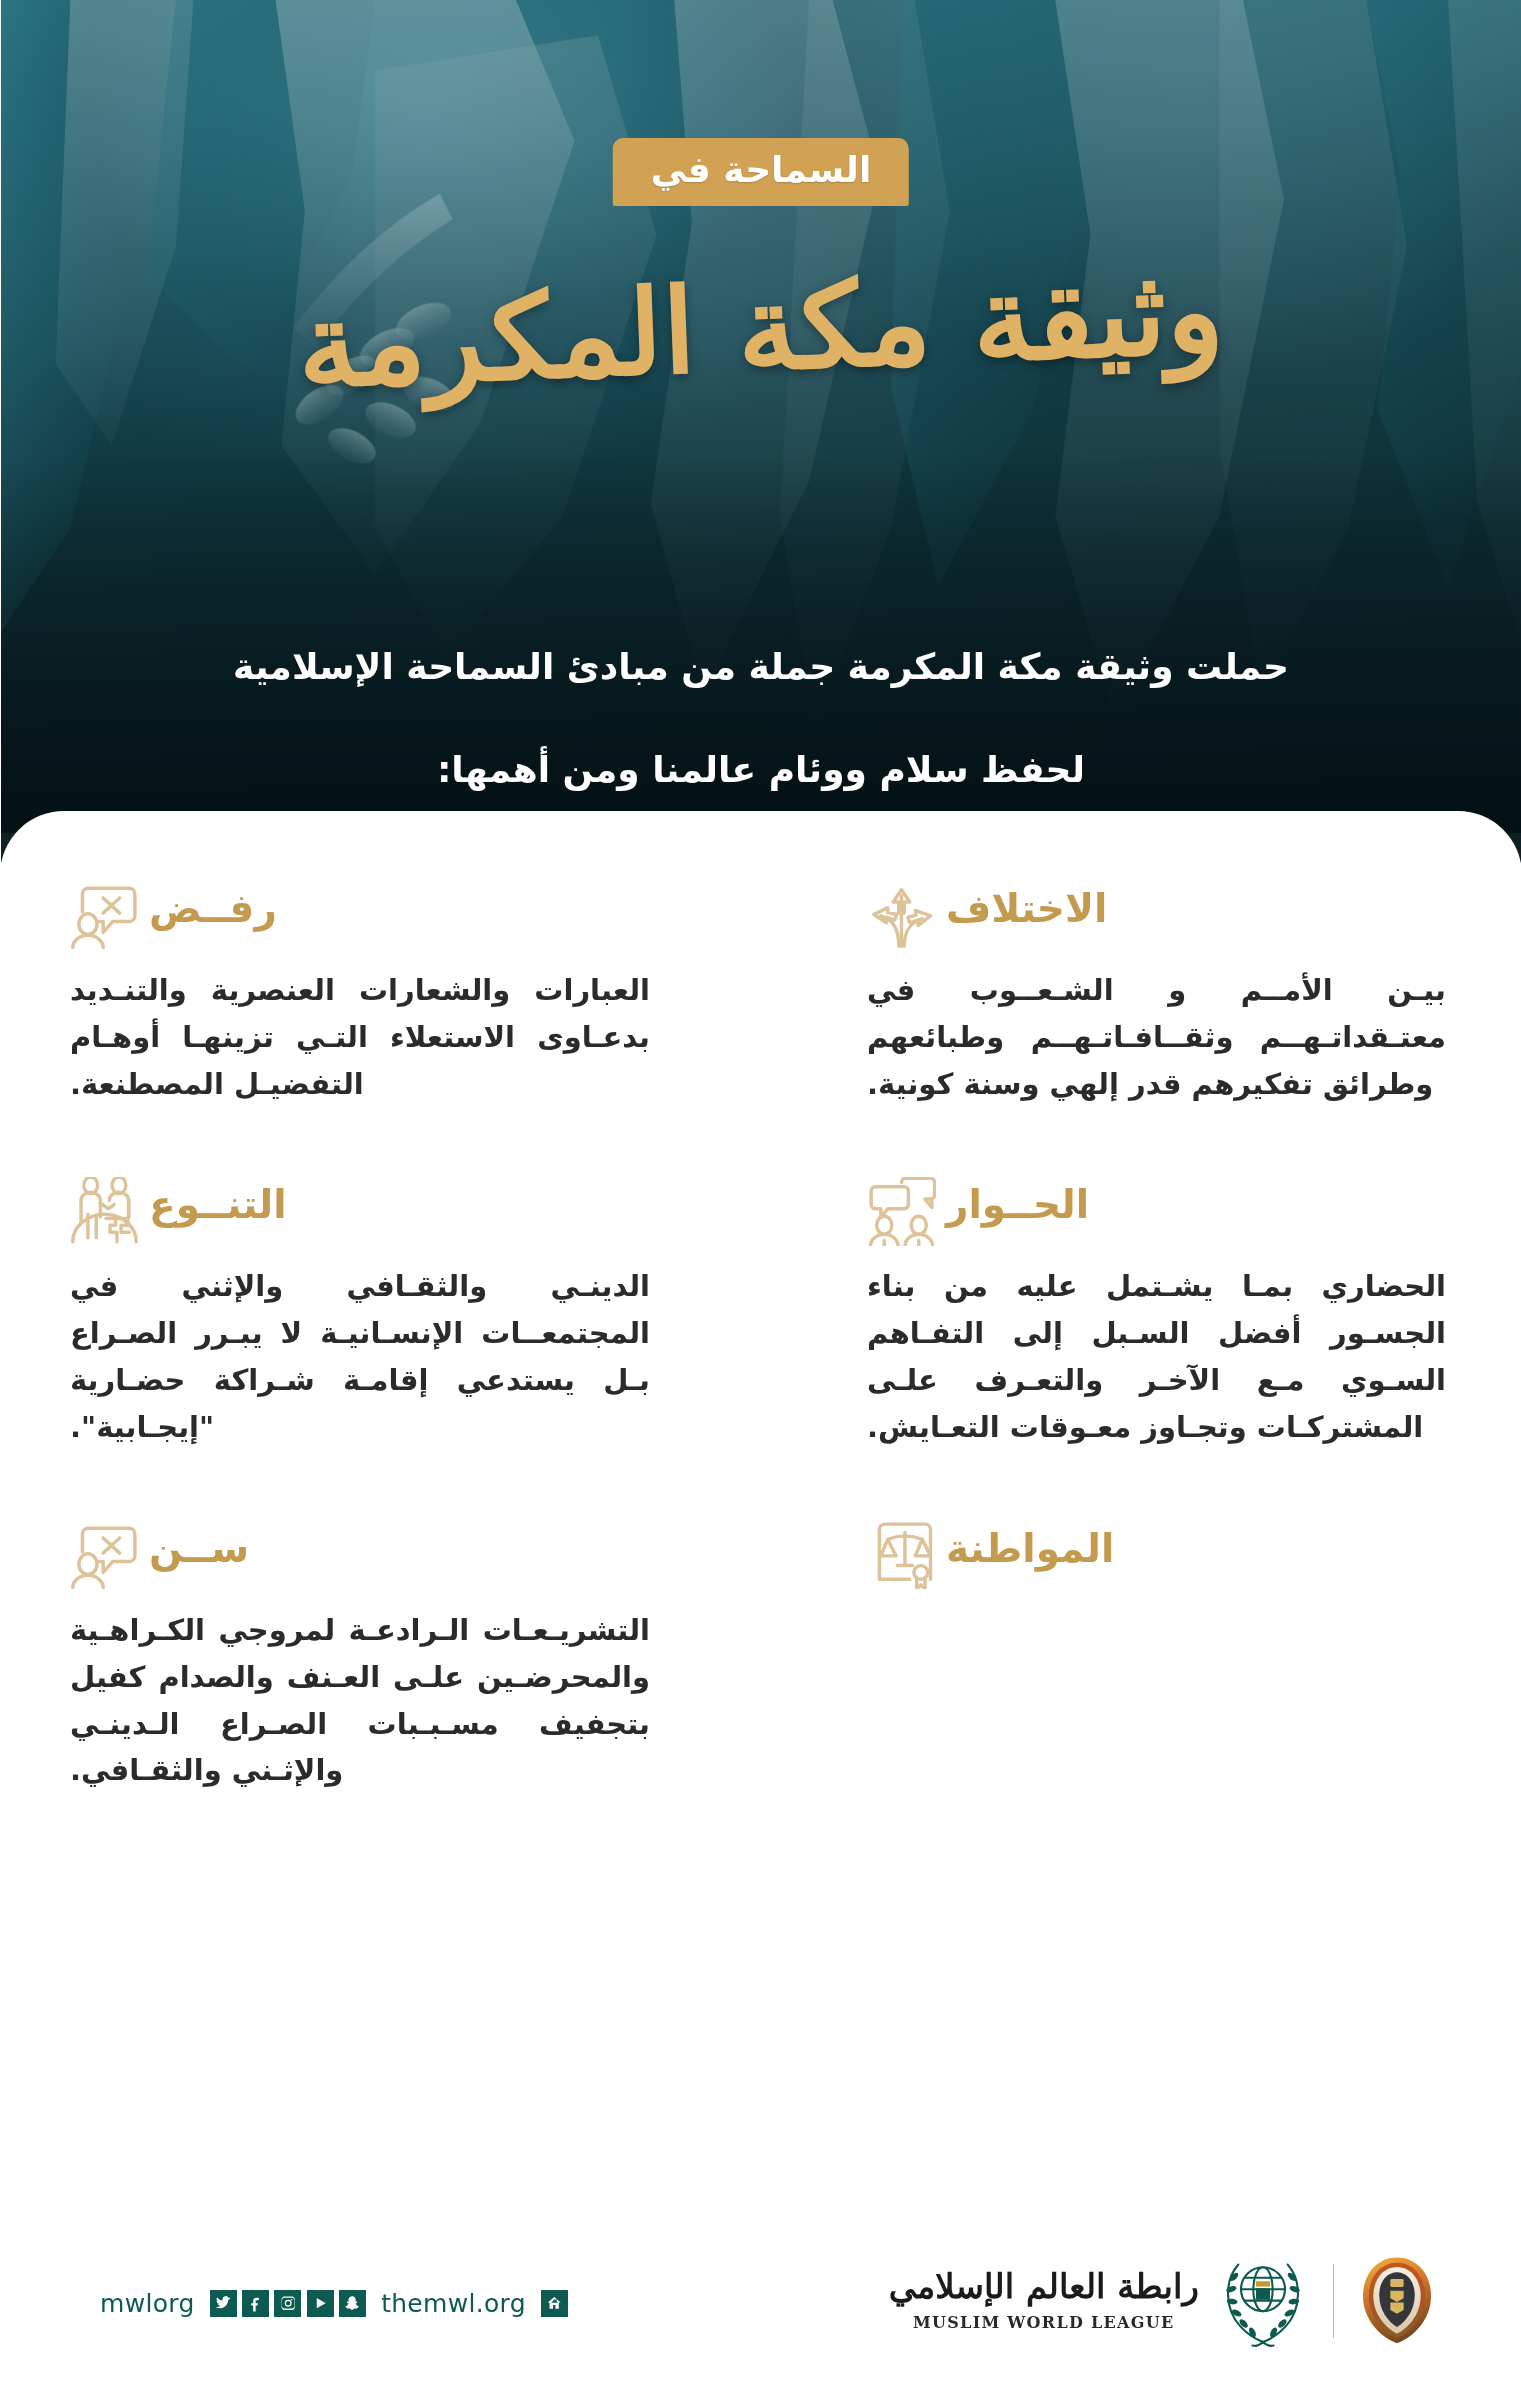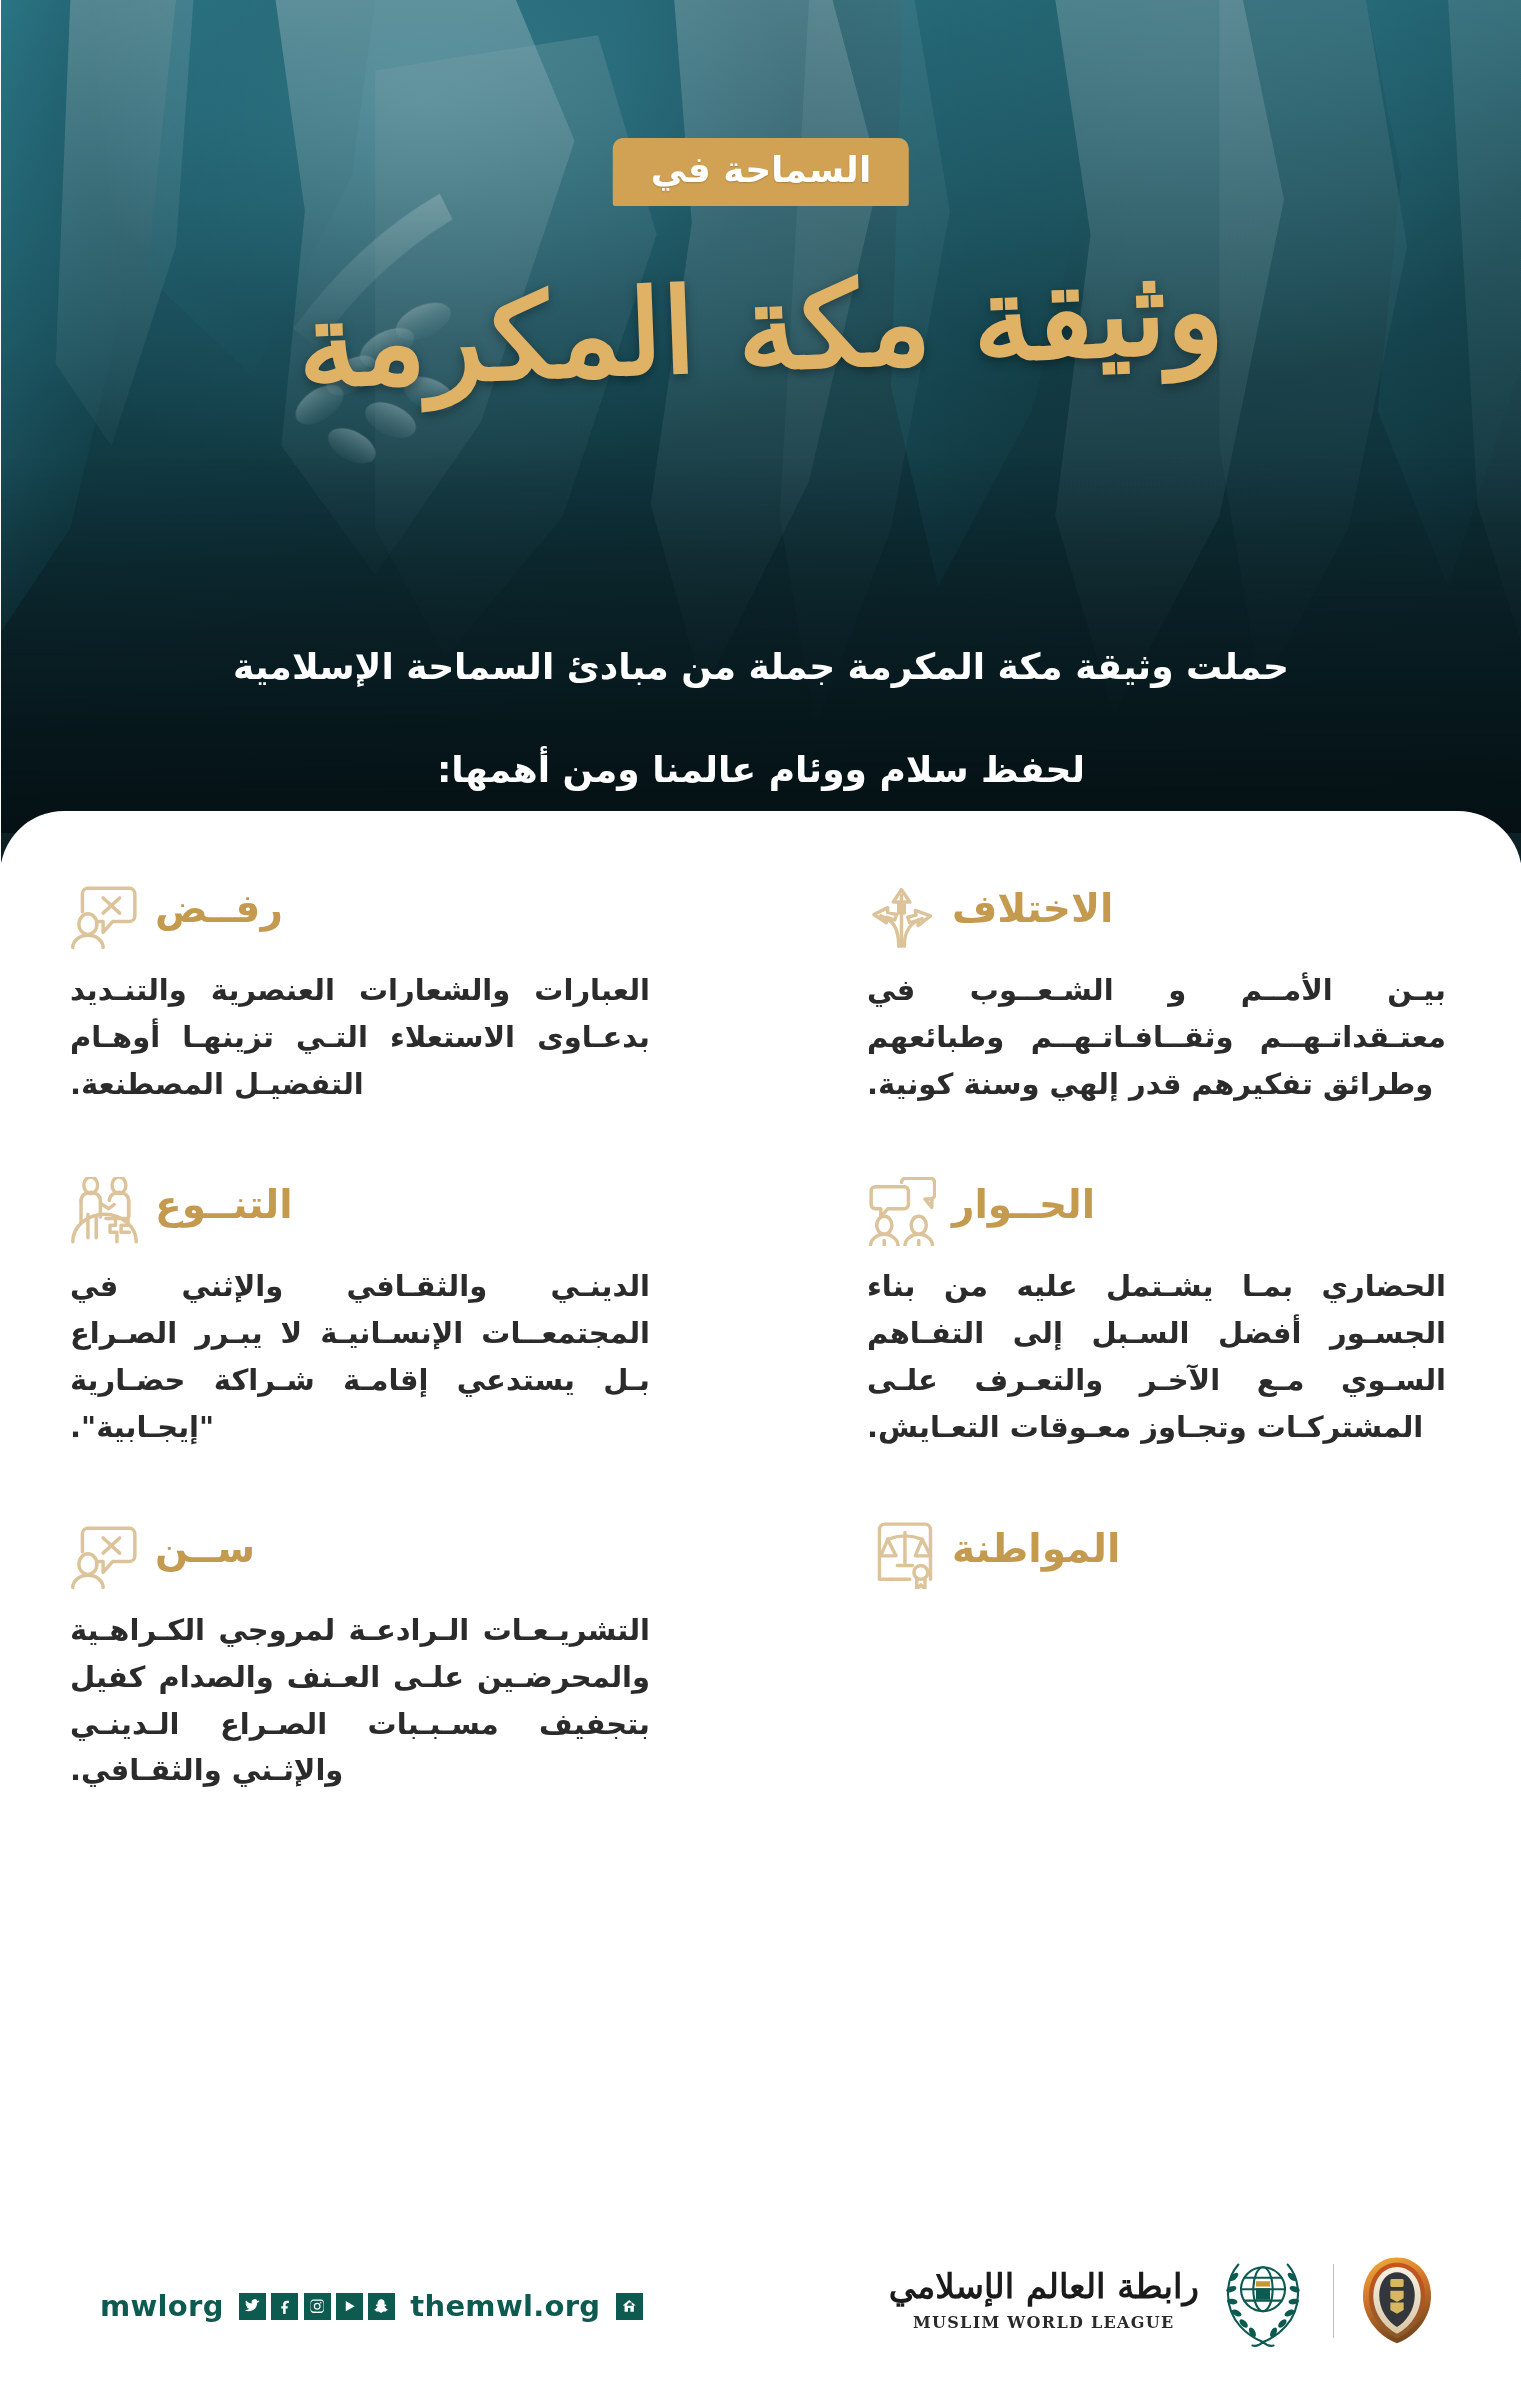--- a/index.html
+++ b/index.html
@@ -97,21 +97,21 @@
     row-gap:0;
   }
   .cell { padding:0 94px; }
   .cell.r { padding-left:70px; padding-right:111px; }
   .cell.l { padding-left:106px; padding-right:76px; }
 
   .card-head {
     display:flex; align-items:flex-start;
     justify-content:space-between;
     flex-direction:row-reverse;
-    gap:16px;
+    gap:10px;
     height:76px;
   }
   .card-icon { width:69px; height:69px; flex:0 0 69px; }
   .card-icon svg{ width:100%; height:100%; display:block; }
   .card-title {
     flex:1 1 auto;
     text-align:left;
     font-size:39px; font-weight:700;
     color:#c49a4f;
     line-height:1.25;
@@ -133,21 +133,21 @@
     width:1522px; height:176px;
     background:#ffffff;
     z-index:12;
   }
   .foot-left{
     position:absolute; left:100px; top:63px;
     display:flex; align-items:center; gap:15.2px;
     direction:ltr;
   }
   .handle{
-    color:#0c5a50; font-size:29px; font-weight:700;
+    color:#0c5a50; font-size:25px; font-weight:400;
     letter-spacing:0.3px; white-space:nowrap;
   }
   .social{ display:flex; gap:5.3px; }
   .sbtn{
     width:27px; height:27px; background:#0c5a50;
     display:flex; align-items:center; justify-content:center;
   }
   .sbtn svg{ width:16.4px; height:16.4px; fill:#ffffff; }
 
   .foot-right{

